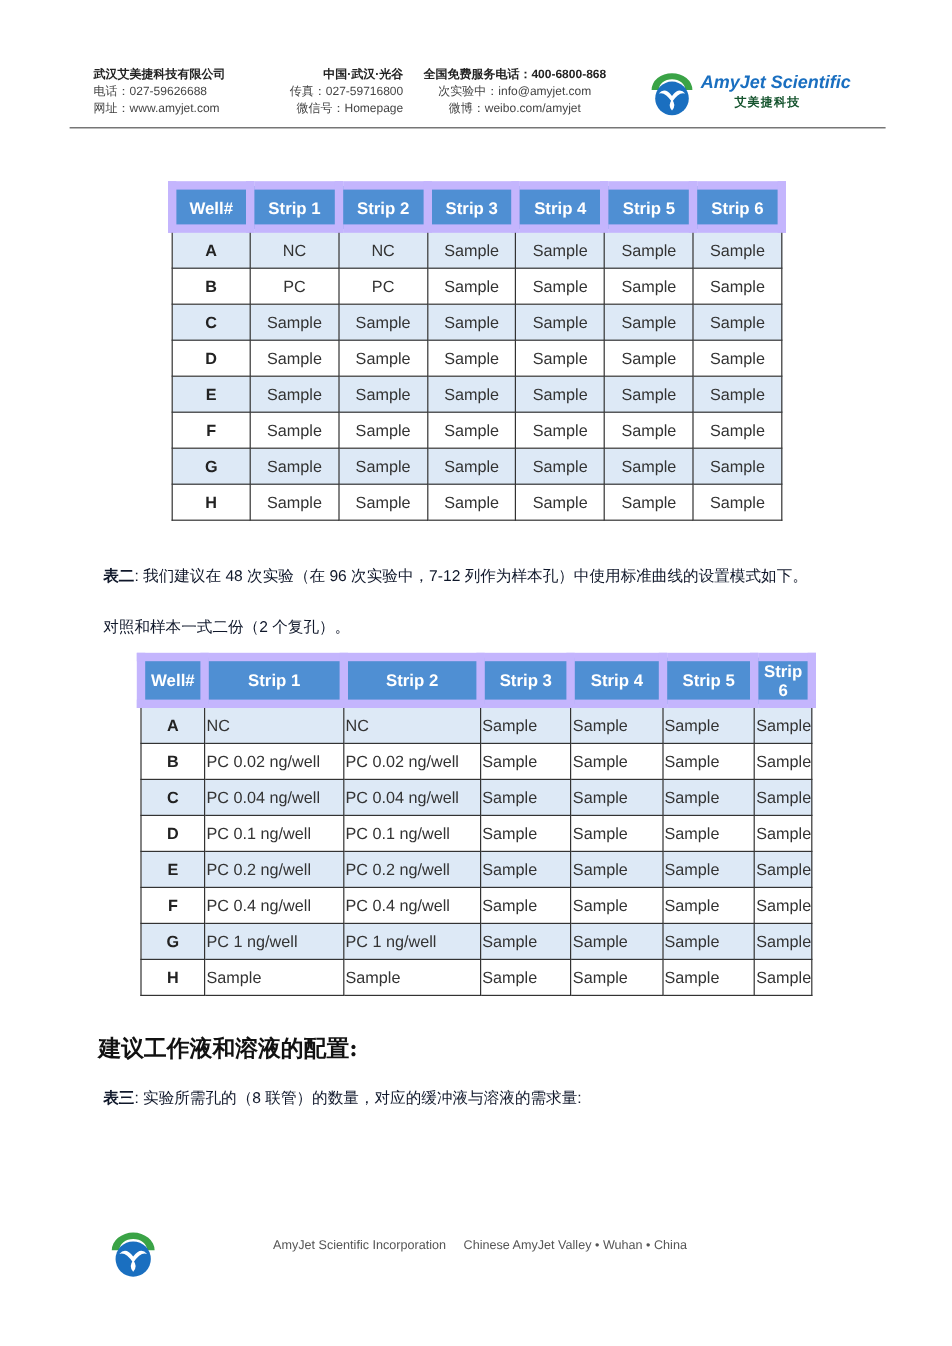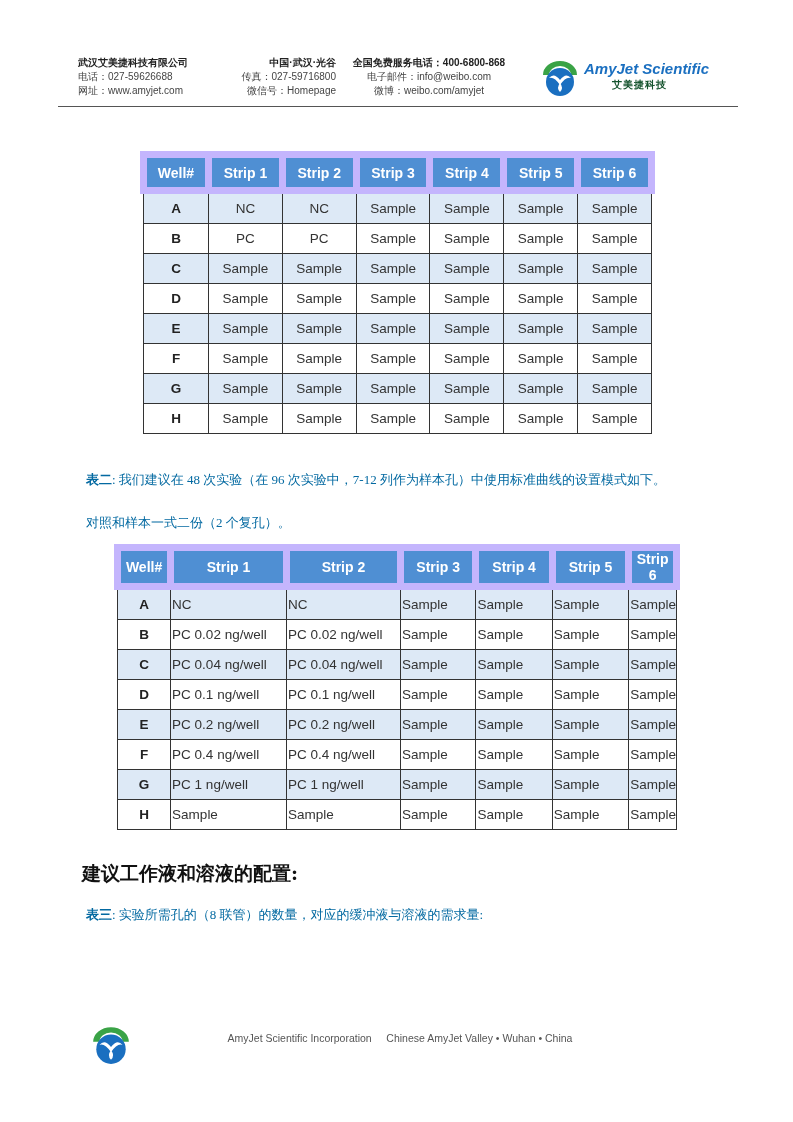--- a/index.html
+++ b/index.html
@@ -25,21 +25,21 @@
   table.plate tr.even td { background: #ffffff; }
   table.plate td.well { font-weight: bold; color: #222; text-align: center; }
   #table1 { left: 140px; top: 151px; width: 515px; }
   #table1 td, #table1 th { text-align: center; }
   #table2 { left: 114px; top: 544px; width: 566px; }
   #table2 td { text-align: left; padding-left: 1px; }
   #table2 td.well { text-align: center; padding-left: 0; }
   #table2 th { text-align: center; }
 
   
-  .para { position: absolute; left: 86px; font-family: Liberation Serif, serif; font-size: 13px; color: #0369a1; white-space: nowrap; }
+  .para { position: absolute; left: 86px; font-family: Liberation Sans, sans-serif; font-size: 13px; color: #0f172a; white-space: nowrap; }
   .para .lbl { font-weight: bold; }
   #para1 { top: 471px; }
   #para2 { top: 514px; }
   #heading { position: absolute; left: 82px; top: 861px; font-family: "DejaVu Serif", "Liberation Serif", serif; font-size: 19px; font-weight: bold; color: #111; white-space: nowrap; }
   #para3 { top: 906px; }
 
   
   .footer-logo { position: absolute; left: 90px; top: 1024px; width: 42px; height: 42px; }
   .footer-text { position: absolute; left: 200px; top: 1032px; width: 400px; text-align: center; font-size: 10.5px; line-height: 13px; color: #555; white-space: nowrap; }
 </style>
@@ -52,21 +52,21 @@
     <div>电话：027-59626688</div>
     <div>网址：www.amyjet.com</div>
   </div>
   <div class="hcol hcol2">
     <div class="bold">中国·武汉·光谷</div>
     <div>传真：027-59716800</div>
     <div>微信号：Homepage</div>
   </div>
   <div class="hcol hcol3">
     <div class="bold">全国免费服务电话：400-6800-868</div>
-    <div>电子邮件：info@weibo.com</div>
+    <div>次实验中：info@amyjet.com</div>
     <div>微博：weibo.com/amyjet</div>
   </div>
   <div class="logo">
     <svg width="40" height="40" viewBox="0 0 40 40" style="position:absolute;left:0;top:0;">
       <path d="M3 17 A17 14 0 0 1 37 17 L31 17 A11 9 0 0 0 9 17 Z" fill="#3aa346"></path>
       <circle cx="20" cy="24" r="14" fill="#1a6fc0"></circle>
       <path d="M9 20 Q14 14 20 22 Q26 14 31 20 Q26 18 20 27 Q14 18 9 20 Z" fill="#fff"></path>
       <path d="M20 25 Q16 30 20 34 Q24 30 20 25 Z" fill="#fff"></path>
     </svg>
     <div class="logo-en">AmyJet Scientific</div>

